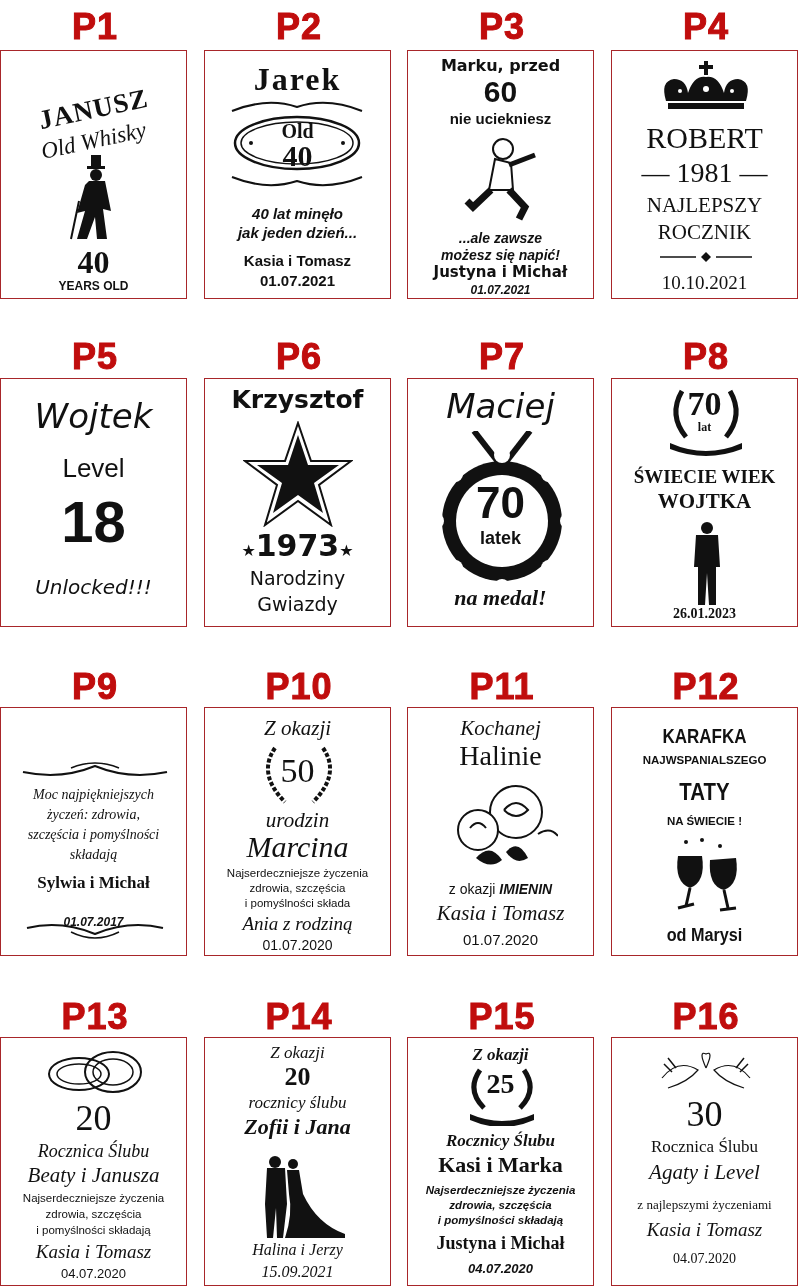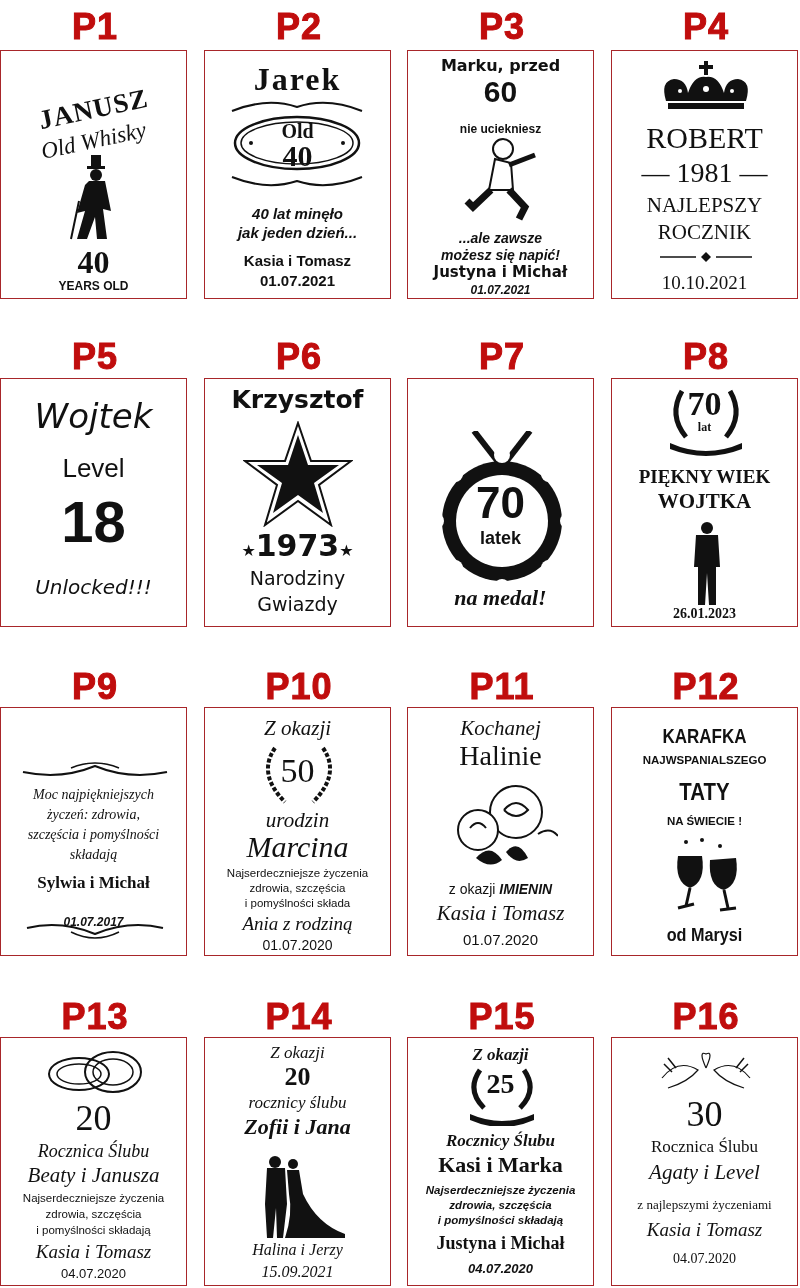--- a/index.html
+++ b/index.html
@@ -50,21 +50,21 @@
   <div class="ln serif b" style="top:90px;font-size:30px">40</div>
   <div class="ln sans b it" style="top:155px;font-size:15px">40 lat minęło</div>
   <div class="ln sans b it" style="top:174px;font-size:15px">jak jeden dzień...</div>
   <div class="ln sans b" style="top:202px;font-size:15px">Kasia i Tomasz</div>
   <div class="ln sans b" style="top:222px;font-size:15px">01.07.2021</div>
 </div>
 
 <div class="panel" style="left:407px;top:50px">
   <div class="ln mono b" style="top:7px;font-size:16px">Marku, przed</div>
   <div class="ln sans b" style="top:26px;font-size:30px">60</div>
-  <div class="ln sans b" style="top:72px;font-size:12px">nie uciekniesz</div>
+  <div class="ln sans b" style="top:60px;font-size:15px">nie uciekniesz</div>
   <svg style="left:55px;top:84px" width="90" height="90" viewBox="0 0 90 90">
     <circle cx="40" cy="14" r="10" fill="#fff" stroke="#111" stroke-width="2"></circle>
     <path d="M32 24 L26 55 L50 55 L48 28 Z" fill="#fff" stroke="#111" stroke-width="2"></path>
     <path d="M46 30 L72 20" stroke="#111" stroke-width="5"></path>
     <path d="M28 55 L10 72 L4 66" stroke="#111" stroke-width="7" fill="none"></path>
     <path d="M46 55 L62 72 L56 84" stroke="#111" stroke-width="7" fill="none"></path>
   </svg>
   <div class="ln sans b it" style="top:180px;font-size:14px">...ale zawsze</div>
   <div class="ln sans b it" style="top:197px;font-size:14px">możesz się napić!</div>
   <div class="ln mono b" style="top:214px;font-size:15px">Justyna i Michał</div>
@@ -110,20 +110,21 @@
   <svg style="left:38px;top:42px" width="110" height="106" viewBox="0 0 110 106">
     <polygon points="55,2 68,40 108,40 76,64 88,104 55,80 22,104 34,64 2,40 42,40" fill="#fff" stroke="#111" stroke-width="2"></polygon>
     <polygon points="55,14 65,44 96,44 71,62 80,92 55,74 30,92 39,62 14,44 45,44" fill="#111"></polygon>
   </svg>
   <div class="ln mono b" style="top:152px;font-size:30px"><span style="font-size:16px">★</span><span>1973</span><span style="font-size:16px">★</span></div>
   <div class="ln mono" style="top:190px;font-size:19px">Narodziny</div>
   <div class="ln mono" style="top:216px;font-size:19px">Gwiazdy</div>
 </div>
 
 <div class="panel" style="left:407px;top:378px">
+  <div class="ln mono it" style="top:10px;font-size:34px">Maciej</div>
   <svg style="left:28px;top:52px" width="132" height="150" viewBox="0 0 132 150">
     <line x1="38" y1="0" x2="66" y2="36" stroke="#111" stroke-width="6"></line>
       <line x1="94" y1="0" x2="66" y2="36" stroke="#111" stroke-width="6"></line>
     <circle cx="66" cy="90" r="60" fill="#111"></circle>
     <g fill="#fff">
       <circle cx="66" cy="24" r="8"></circle>
         <circle cx="66" cy="156" r="8"></circle>
         <circle cx="0" cy="90" r="8"></circle>
         <circle cx="132" cy="90" r="8"></circle>
       <circle cx="19" cy="43" r="8"></circle>
@@ -139,21 +140,21 @@
 </div>
 
 <div class="panel" style="left:611px;top:378px">
   <svg style="left:52px;top:6px" width="84" height="72" viewBox="0 0 84 72">
     <path d="M18 6 Q4 30 22 52" stroke="#111" stroke-width="5" fill="none"></path>
       <path d="M66 6 Q80 30 62 52" stroke="#111" stroke-width="5" fill="none"></path>
     <path d="M6 58 Q42 74 78 58 L78 64 Q42 78 6 64 Z" fill="#111"></path>
   </svg>
   <div class="ln serif b" style="top:8px;font-size:34px">70</div>
   <div class="ln serif b" style="top:42px;font-size:12px">lat</div>
-  <div class="ln serif b" style="top:88px;font-size:19px">PIĘKNY WIEK</div>
+  <div class="ln serif b" style="top:88px;font-size:19px">ŚWIECIE WIEK</div>
   <div class="ln serif b" style="top:112px;font-size:21px">WOJTKA</div>
   <svg style="left:80px;top:142px" width="30" height="84" viewBox="0 0 30 84">
     <circle cx="15" cy="7" r="6" fill="#111"></circle>
       <path d="M4 14 L26 14 L28 46 L24 46 L24 84 L17 84 L15 52 L13 84 L6 84 L6 46 L2 46 Z" fill="#111"></path>
   </svg>
   <div class="ln serif b" style="top:228px;font-size:14px">26.01.2023</div>
 </div>
 
 <div class="label" style="left:0;top:666px">P9</div>
 <div class="label" style="left:204px;top:666px">P10</div>

